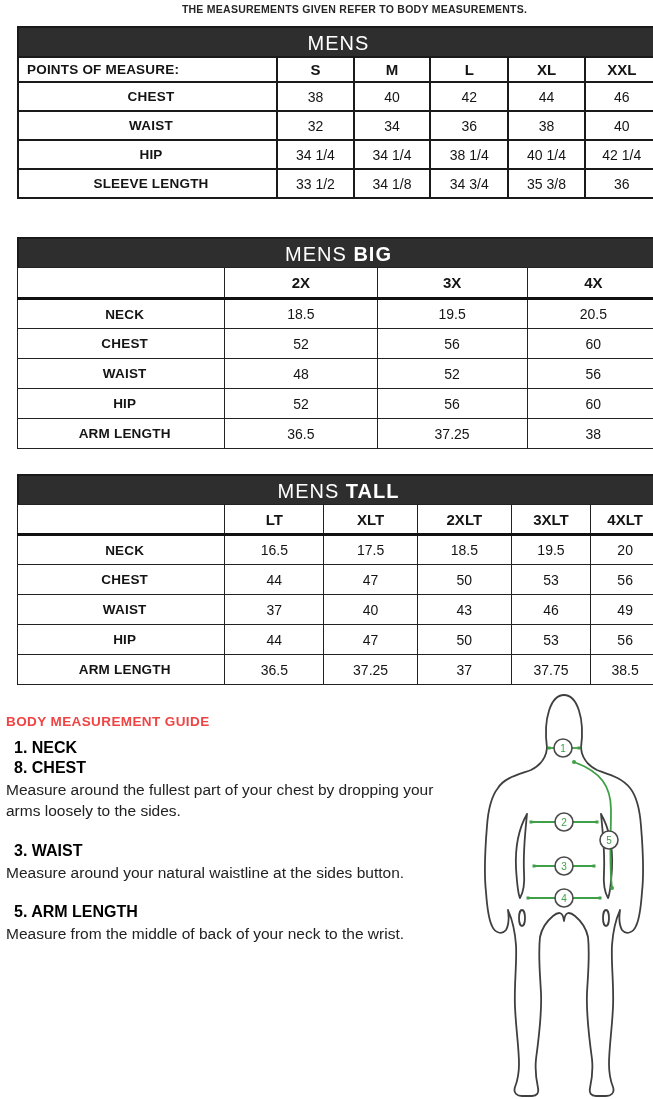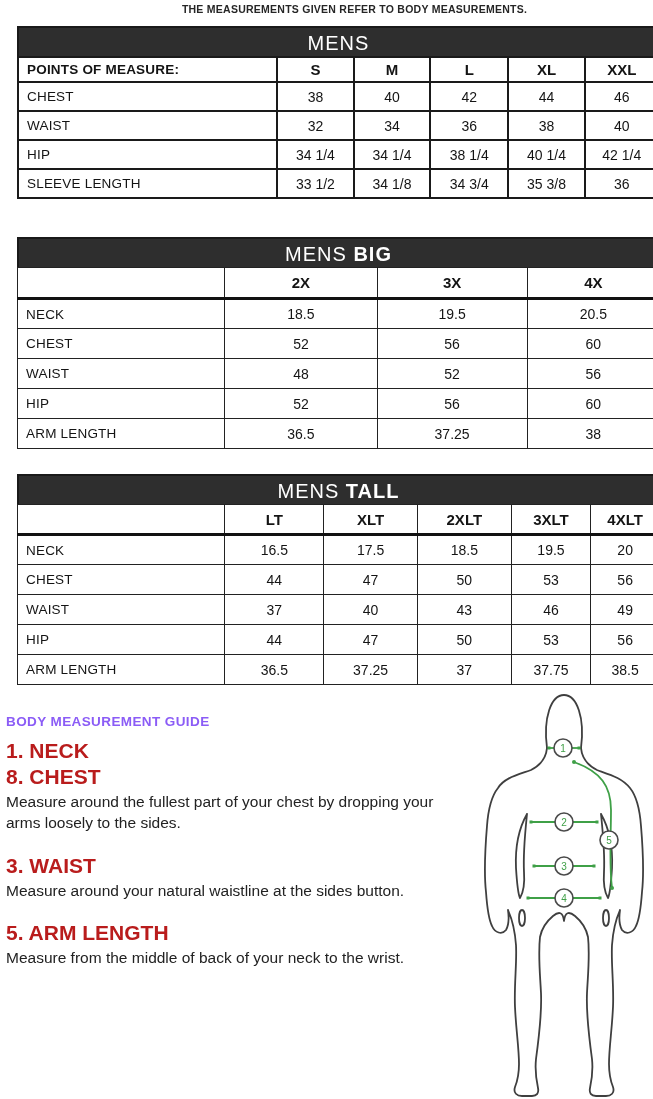--- a/index.html
+++ b/index.html
@@ -10,31 +10,31 @@
   .table-block{position:absolute;left:17px;width:643px;}
   .tb1{top:26px;} .tb2{top:237px;} .tb3{top:474px;border-radius:20px;}
   .band{height:30px;line-height:30px;background:#2e2e2e;color:#fff;text-align:center;
         font-size:20px;letter-spacing:1px;border:2px solid #1a1a1a;border-bottom:none;box-sizing:border-box;}
   .band .bold{font-weight:800;}
   table.size-table{border-collapse:collapse;table-layout:fixed;width:643px;background:#fff;}
   .size-table th,.size-table td{text-align:center;vertical-align:middle;overflow:hidden;
         white-space:nowrap;font-size:14px;color:#141414;}
   .size-table th{font-weight:700;font-size:15px;}
   .size-table th.label-col{text-align:left;padding-left:8px;font-size:13.5px;letter-spacing:.2px;}
-  .size-table td.label-col{text-align:left;padding-left:8px;font-size:13.5px;font-weight:400;letter-spacing:.2px;}
+  .size-table td.label-col{text-align:center;padding-left:8px;font-size:13.5px;font-weight:700;letter-spacing:.2px;}
   .tb1 .size-table th,.tb1 .size-table td{border:2px solid #1a1a1a;}
   .tb1 .size-table thead tr{height:25px;margin-top:24px;} .tb1 .size-table tbody tr{height:29px;}
   .tb2 .size-table th,.tb2 .size-table td,
   .tb3 .size-table th,.tb3 .size-table td{border:1.5px solid #222;}
   .tb2 .size-table thead th,.tb3 .size-table thead th{border-bottom:3px solid #111;}
   .tb2 .size-table thead tr{height:31px;} .tb2 .size-table tbody tr{height:30px;}
   .tb3 .size-table thead tr{height:30px;} .tb3 .size-table tbody tr{height:30px;}
   .guide{position:absolute;left:6px;top:714px;width:450px;color:#1c1c1c;}
-  .guide-title{font-size:13.5px;font-weight:700;letter-spacing:.4px;margin:0 0 10px 0;color:#8b5cf6;}
-  .guide-item h3{margin:0 0 2px 0;font-size:21px;font-weight:700;color:#b91c1c;}
+  .guide-title{font-size:13.5px;font-weight:700;letter-spacing:.4px;margin:0 0 10px 0;color:#ef4444;}
+  .guide-item h3{margin:0 0 2px 8px;font-size:16px;font-weight:700;color:#000000;}
   .guide-item p{margin:0 0 20px 0;font-size:15.5px;line-height:1.38;color:#222;}
   .figure{position:absolute;left:443px;top:688px;}
 </style>
 </head>
 <body>
 
 <div class="page">
 
   <div class="top-note">THE MEASUREMENTS GIVEN REFER TO BODY MEASUREMENTS.</div>
 

